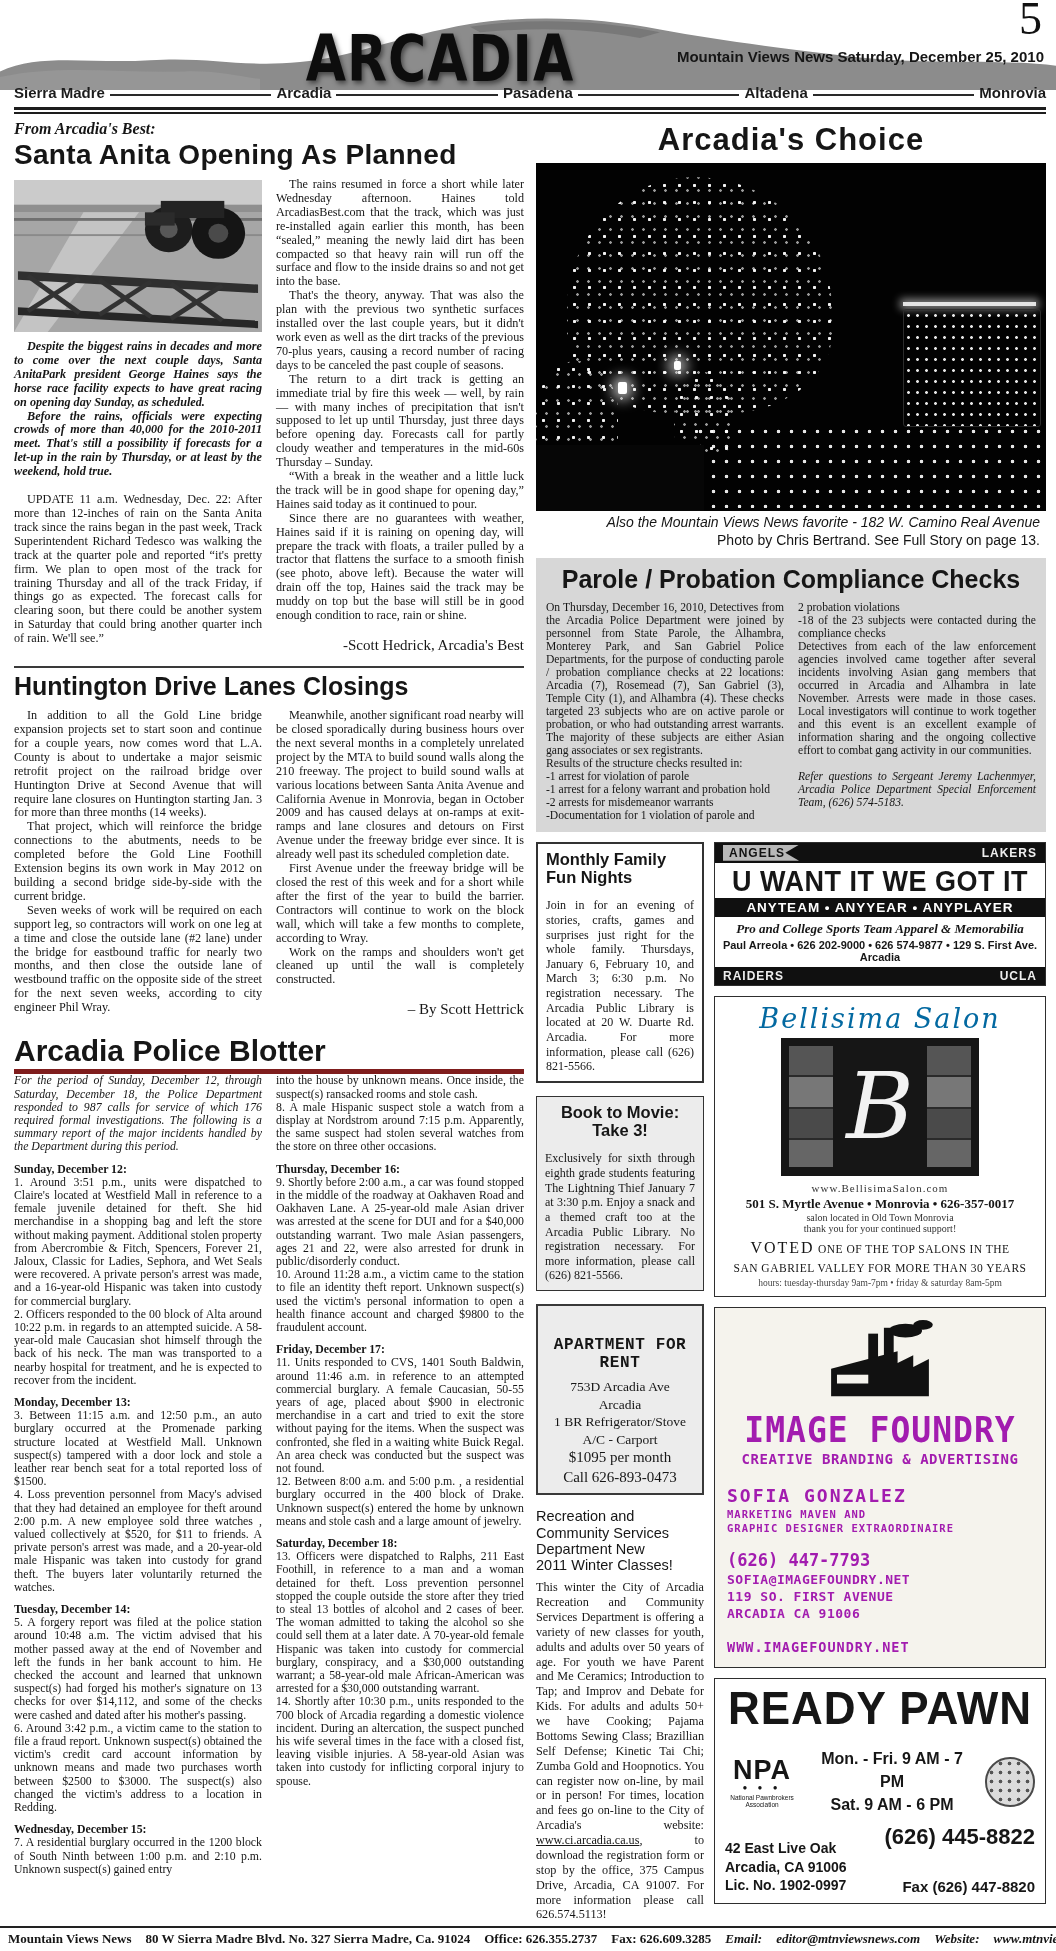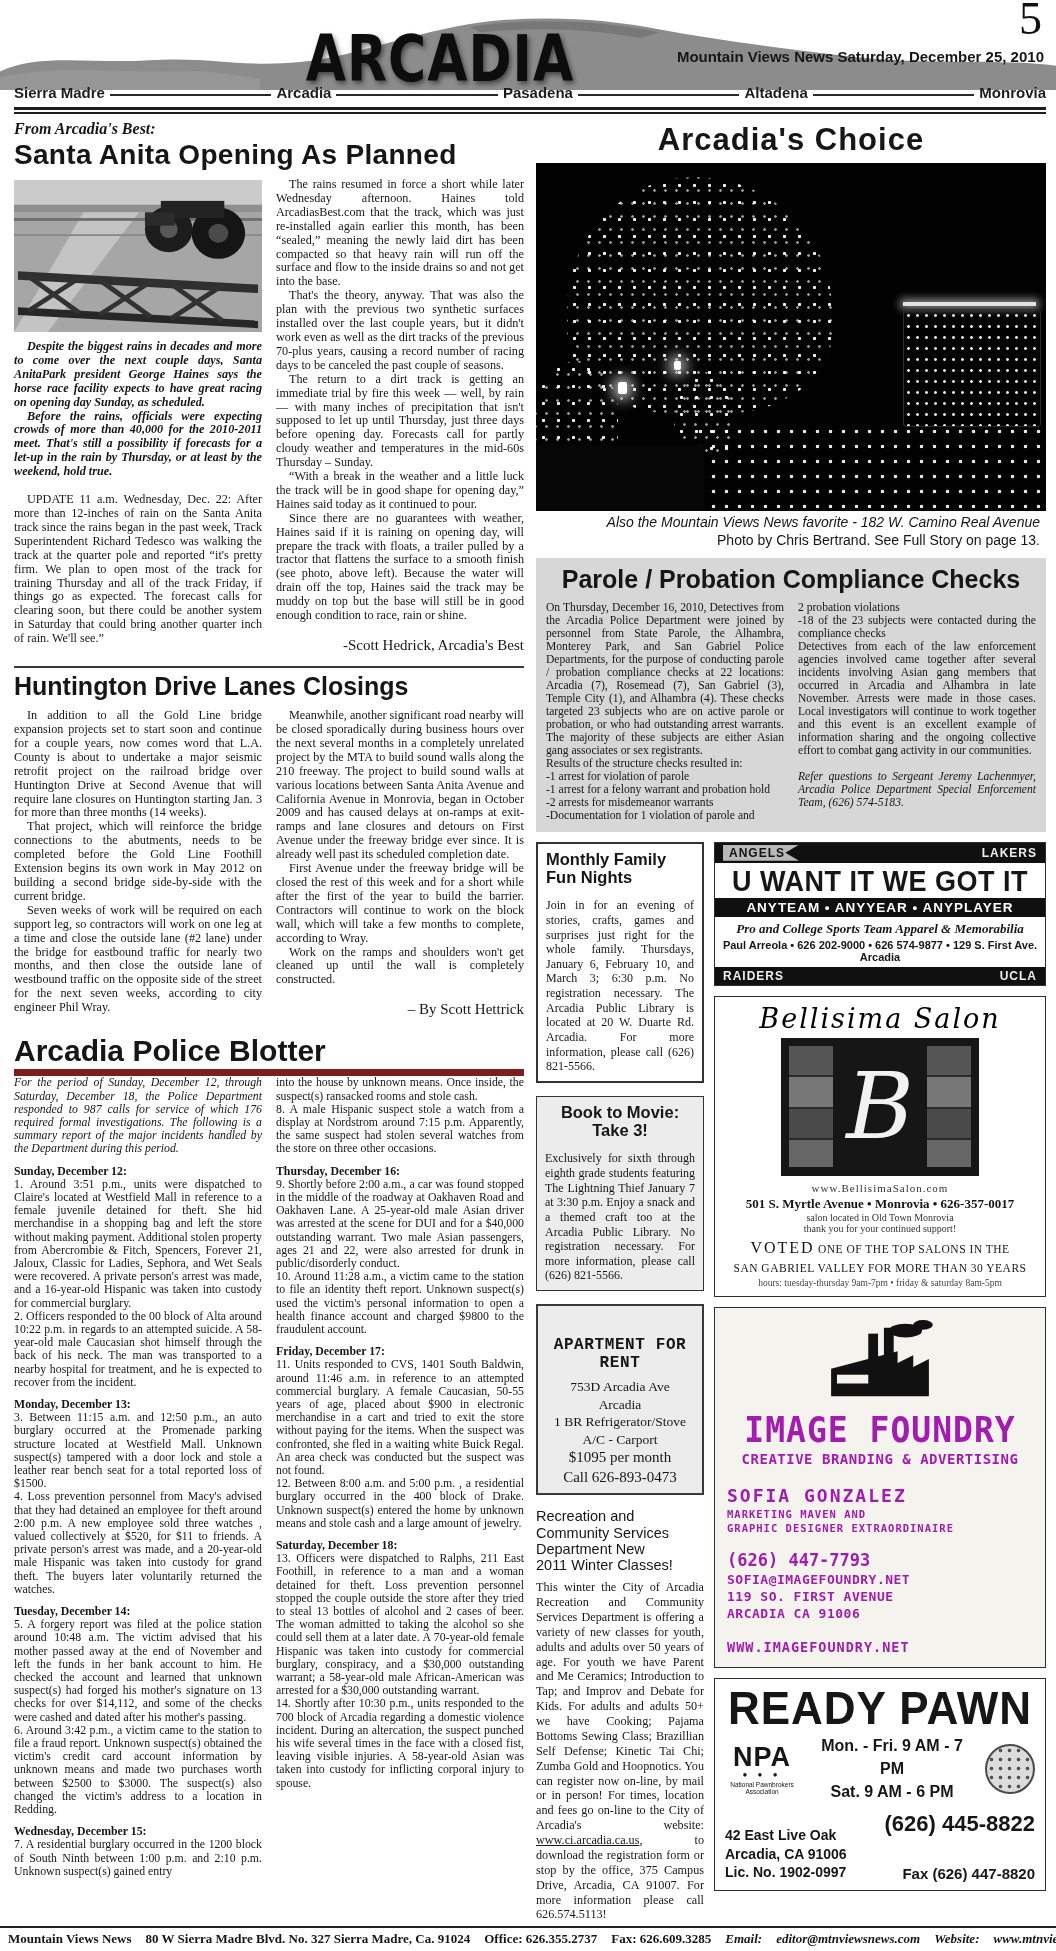--- a/index.html
+++ b/index.html
@@ -32,21 +32,21 @@
   .kicker { font-style:italic; font-weight:bold; font-size:16px; margin:2px 0 0; }
   h1.headline { font-family:"Liberation Sans",sans-serif; font-weight:800; font-size:28px; letter-spacing:0.3px; margin:1px 0 7px; }
   .sa-photo { width:100%; height:152px; margin:2px 0 8px; display:block; }
   .lead p { font-style:italic; font-weight:bold; }
   .update { margin-top:14px !important; }
   .byline { text-align:right; font-size:15px; margin-top:14px; }
 
   .thin-rule { border-top:2px solid #3a3a3a; margin:12px 0 4px; }
   h2.headline2 { font-family:"Liberation Sans",sans-serif; font-weight:800; font-size:25px; margin:0 0 8px; }
 
-  .blotter-head { margin-top:16px; border-bottom:7px solid #7f1d1d; padding-bottom:1px; }
+  .blotter-head { margin-top:16px; border-bottom:5px solid #7f1d1d; padding-bottom:1px; }
   .blotter-head h2 { font-family:"Liberation Sans",sans-serif; font-weight:800; font-size:30px; margin:0; }
   .blotter .col { font-size:11.8px; line-height:1.12; }
   .blotter-intro { font-style:italic; margin:8px 0 12px; text-indent:0 !important; }
   .b-day { font-weight:bold; margin:9px 0 0 !important; text-indent:0 !important; }
   .b-item { text-indent:0 !important; }
 
   
   h1.choice { font-family:"Liberation Sans",sans-serif; font-weight:800; font-size:31px; letter-spacing:1px; text-align:center; margin:4px 0 5px; }
   .xmas { position:relative; height:348px; background:#020202; overflow:hidden; }
   .dotsA { background-image: radial-gradient(circle, rgba(255,255,255,0.95) 1.3px, rgba(255,255,255,0) 2px),
@@ -102,21 +102,21 @@
         padding:2px 8px; font-family:"Liberation Sans",sans-serif; font-weight:bold; font-size:12px; letter-spacing:1px; }
   .pennant { background:#b8b8b8; color:#111; padding:1px 14px 1px 6px; clip-path:polygon(0 0,100% 0,82% 50%,100% 100%,0 100%); }
   .sp-head { font-family:"Liberation Sans",sans-serif; font-weight:900; font-size:27px; text-align:center; letter-spacing:0.5px;
         padding:3px 0 1px; transform:scaleY(1.1); }
   .sp-any { background:#101010; color:#fff; text-align:center; font-family:"Liberation Sans",sans-serif; font-weight:bold;
         font-size:13.5px; letter-spacing:1px; padding:2px 0; }
   .sp-tag { font-style:italic; font-weight:bold; text-align:center; font-size:13px; padding:4px 0 1px; }
   .sp-contact { text-align:center; font-family:"Liberation Sans",sans-serif; font-weight:bold; font-size:11px; padding:1px 0 4px; }
 
   .salon-ad { text-align:center; padding:6px 6px 8px; }
-  .salon-name { font-family:"DejaVu Serif",serif; font-style:italic; font-size:27px; letter-spacing:2px; color:#000000; }
+  .salon-name { font-family:"DejaVu Serif",serif; font-style:italic; font-size:27px; letter-spacing:2px; color:#0369a1; }
   .salon-collage { width:62%; height:138px; margin:4px auto 6px; background:#161616; position:relative;
         display:flex; align-items:center; justify-content:center; }
   .salon-collage::before, .salon-collage::after { content:""; position:absolute; top:6%; bottom:6%; width:22%;
         background:linear-gradient(#555 0 24%, #2a2a2a 24% 26%, #777 26% 50%, #2a2a2a 50% 52%, #4a4a4a 52% 76%, #2a2a2a 76% 78%, #666 78% 100%); }
   .salon-collage::before { left:4%; } .salon-collage::after { right:4%; }
   .salon-B { font-family:"DejaVu Serif",serif; font-style:italic; font-size:92px; color:#f2f2f2; z-index:2; }
   .salon-web { font-size:11px; letter-spacing:1px; color:#333; }
   .salon-addr { font-size:13px; font-weight:bold; margin-top:2px; }
   .salon-note { font-size:10px; color:#333; }
   .salon-voted { font-size:11.5px; margin-top:5px; letter-spacing:0.5px; }
@@ -128,21 +128,21 @@
   .fd-name { font-size:33px; font-weight:bold; letter-spacing:1px; text-align:center; transform:scaleY(1.05); }
   .fd-tag { font-size:14px; font-weight:bold; letter-spacing:0.5px; text-align:center; margin-top:2px; }
   .fd-person { font-size:18px; font-weight:bold; letter-spacing:2px; margin-top:18px; }
   .fd-role { font-size:10.5px; font-weight:bold; letter-spacing:1px; margin-top:2px; }
   .fd-phone { font-size:17px; font-weight:bold; margin-top:16px; }
   .fd-line { font-size:13px; font-weight:bold; margin-top:2px; letter-spacing:0.5px; }
   .fd-web { font-size:13.5px; font-weight:bold; letter-spacing:1px; margin-top:18px; }
 
   .pawn-ad { padding:4px 10px 8px; font-family:"Liberation Sans",sans-serif; }
   .pawn-name { font-weight:900; font-size:44px; text-align:center; letter-spacing:1px; transform:scaleY(1.05); }
-  .pawn-mid { display:flex; align-items:center; gap:12px; margin-top:1px; }
+  .pawn-mid { display:flex; align-items:center; gap:12px; margin-top:14px; }
   .npa { width:74px; text-align:center; flex:none; }
   .npa-text { font-weight:900; font-size:27px; letter-spacing:1px; }
   .npa-dots { font-size:8px; letter-spacing:4px; margin-top:-3px; }
   .npa-sub { font-size:6.5px; line-height:1.1; margin-top:2px; }
   .pawn-hours { flex:1; text-align:center; font-weight:bold; font-size:16px; line-height:1.45; }
   .seal { width:50px; height:50px; flex:none; border-radius:50%; border:2px solid #4a4a4a; background:#dcdcdc;
           background-image:radial-gradient(circle, #555 1.5px, rgba(0,0,0,0) 2.2px); background-size:9px 9px; }
   .pawn-bottom { display:flex; justify-content:space-between; align-items:flex-end; margin-top:8px; }
   .pawn-addr { font-weight:bold; font-size:14px; line-height:1.35; }
   .pawn-phone { font-weight:900; font-size:22px; text-align:right; }

